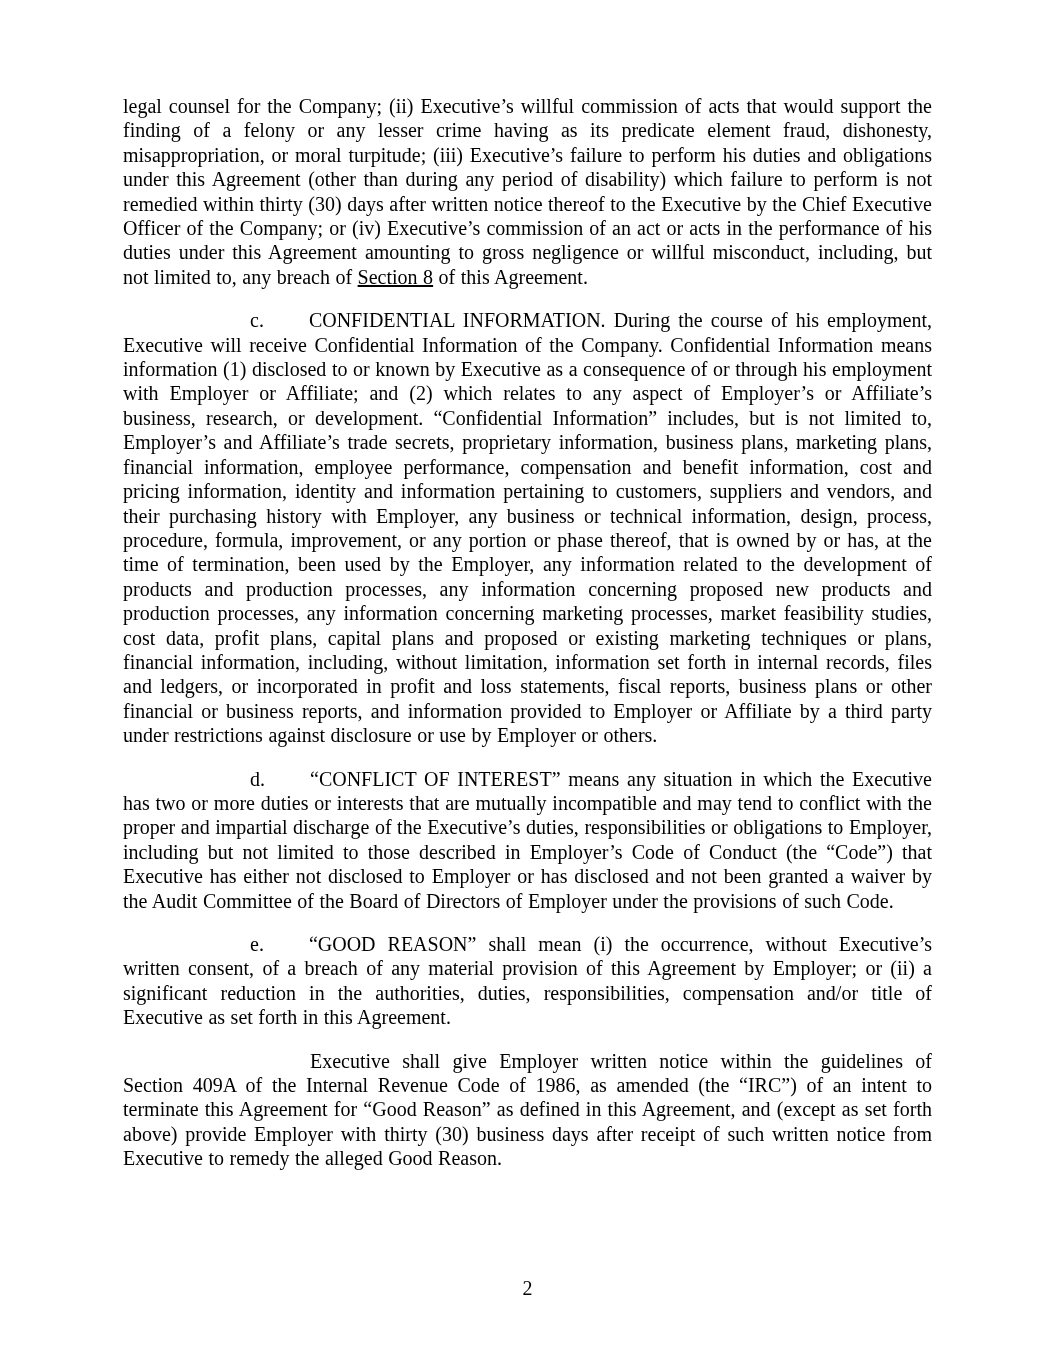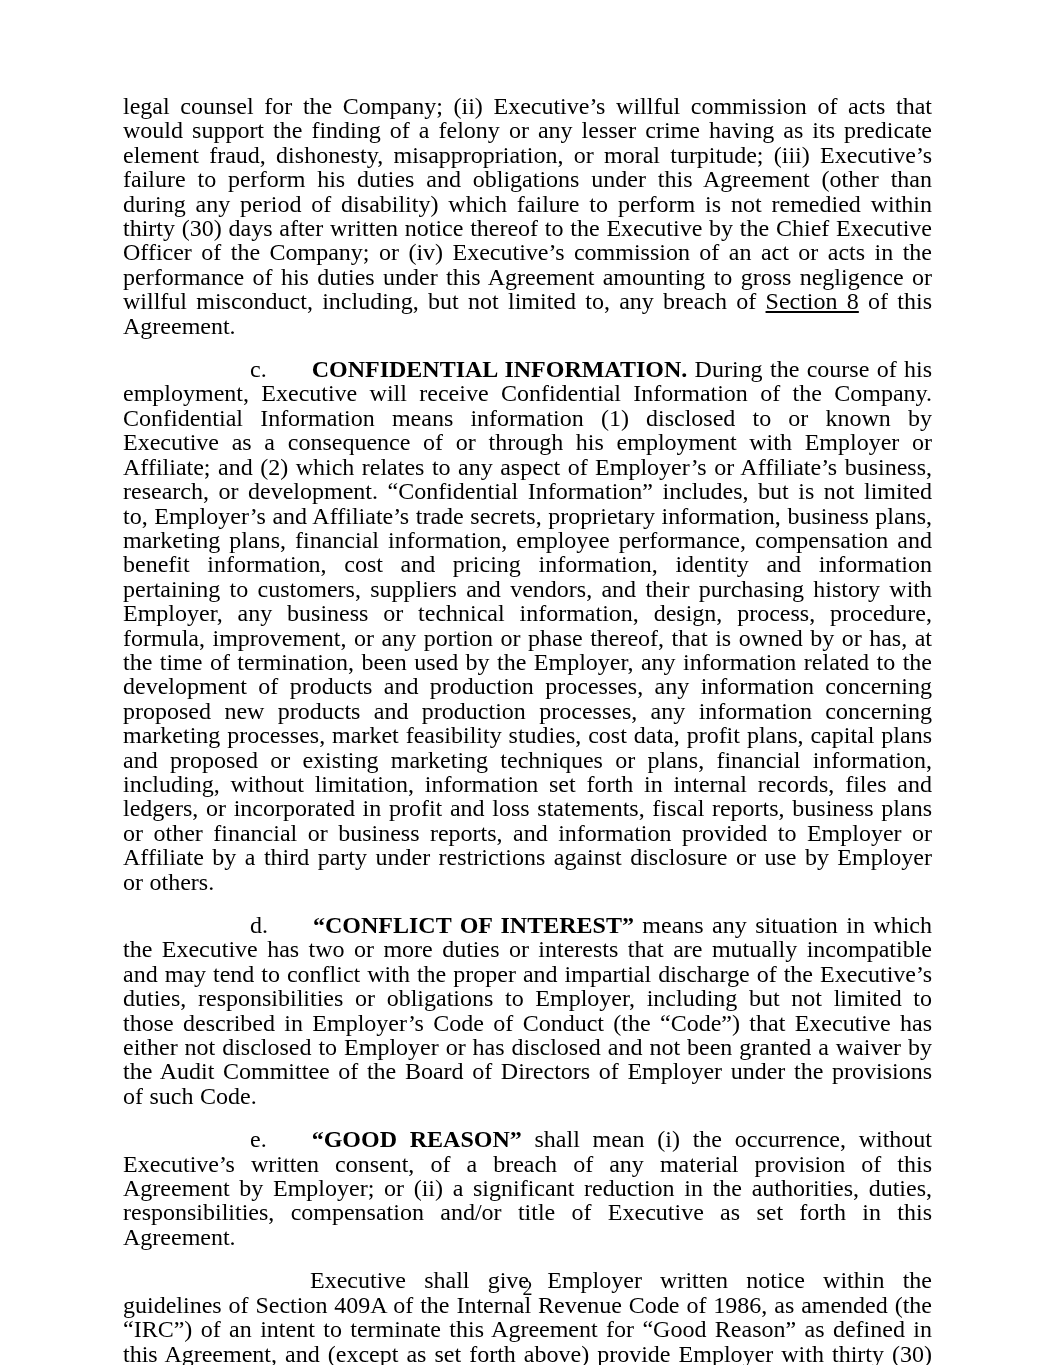--- a/index.html
+++ b/index.html
@@ -23,34 +23,34 @@
     height: 1365px;
     background: #ffffff;
   }
   .content {
     position: absolute;
     left: 123px;
     top: 94px;
     width: 809px;
   }
   .para {
-    font-size: 24px;
+    font-size: 20px;
     line-height: 24.4px;
     text-align: justify;
     margin: 0 0 19px 0;
     word-spacing: 0.5px;
   }
   .para:last-child { margin-bottom: 12px; }
   .lettered { text-indent: 127px; }
   .deep-indent { text-indent: 187px; }
   .tab {
     display: inline-block;
     width: 45px;
   }
-  .bold { font-weight: bold; }
+  .bold { font-weight: normal; }
   .underline { text-decoration: underline; }
   .page-number {
     position: absolute;
     top: 1276px;
     left: 0;
     width: 1055px;
     text-align: center;
     font-size: 20px;
     line-height: 24.4px;
   }

